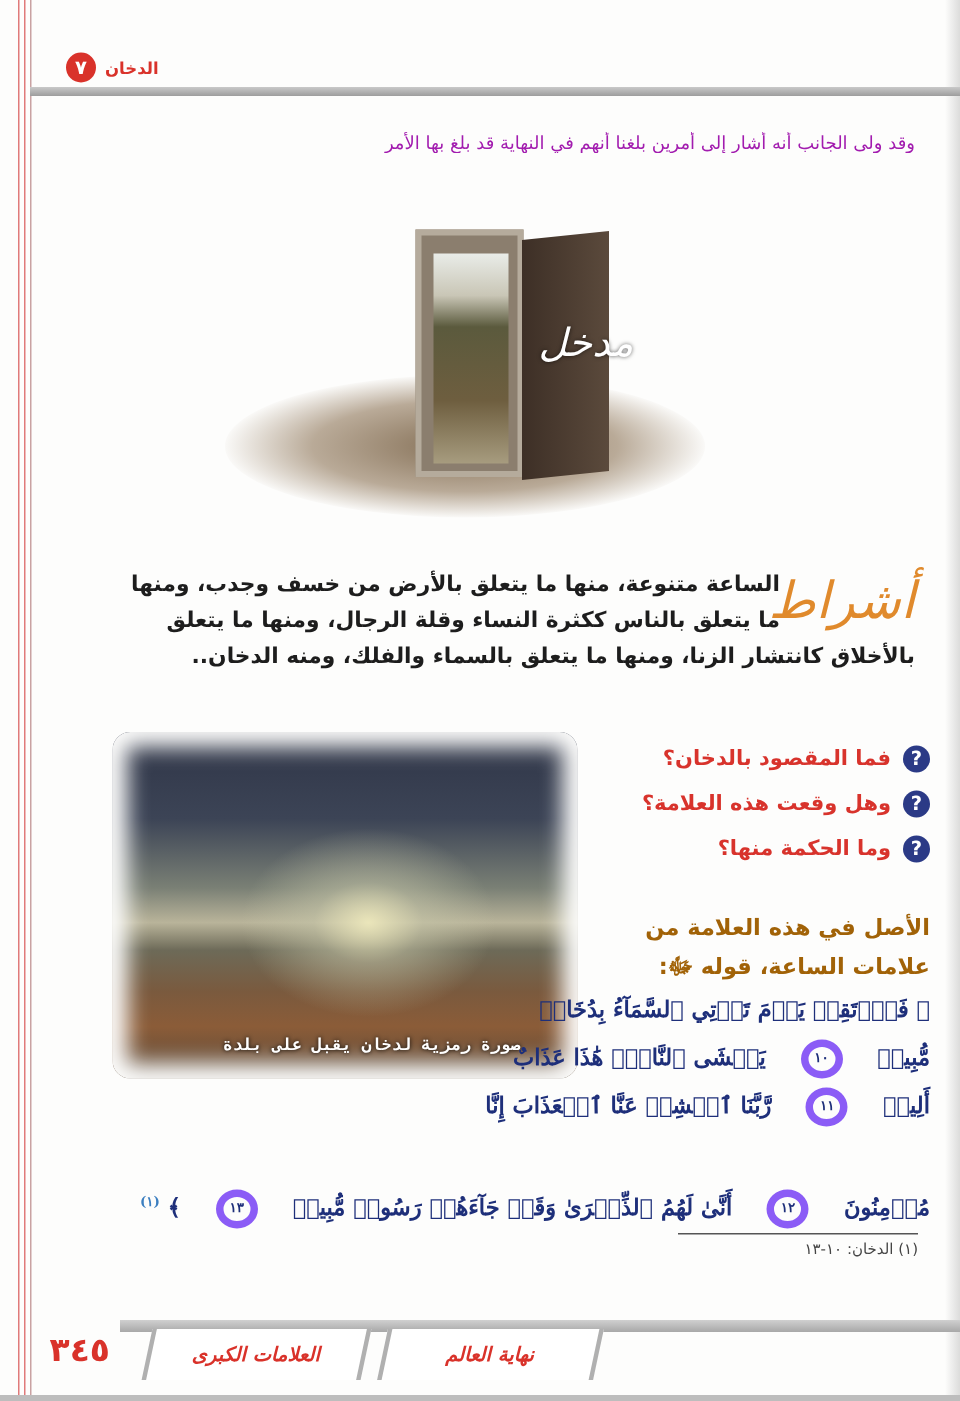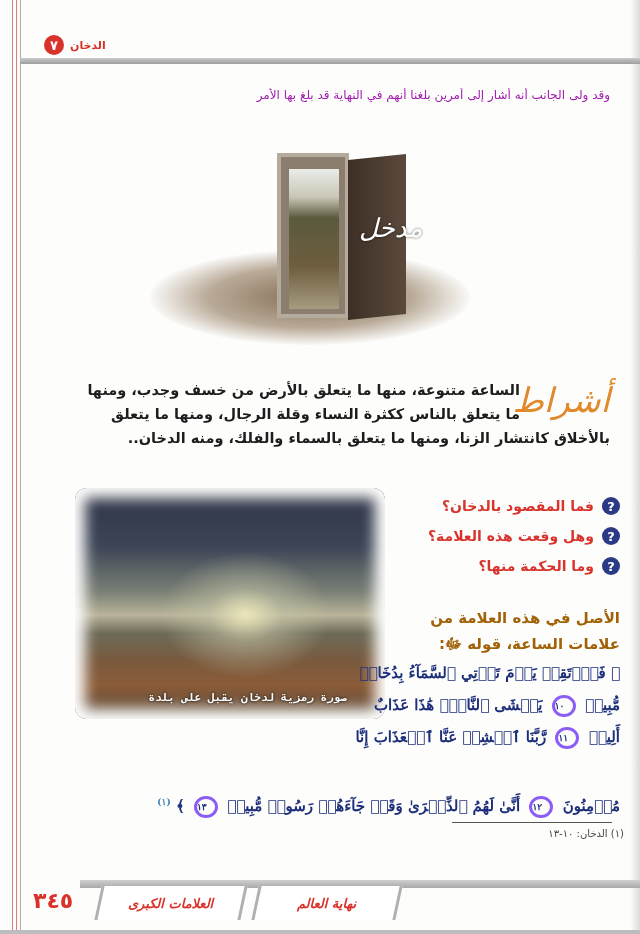--- a/index.html
+++ b/index.html
@@ -61,28 +61,28 @@
       linear-gradient(#2f3547 0%, #3c4456 25%, #7a8075 45%, #b9b49a 55%, #6d6a58 63%, #7a5a3e 75%, #8b5c38 85%, #5a4a3a 100%);
     box-shadow:0 0 14px 10px #fdfdfc inset; overflow:hidden;font-family:Liberation Mono, monospace; }
   .photo-caption { position:absolute; right:38px; bottom:12px; width:240px; color:#fff; font-size:11px;
     font-weight:bold; line-height:18px; direction:rtl; text-align:right; text-shadow:0 0 3px #000; }
 
   
   .verse { position:absolute; right:20px; top:605px; width:225px; direction:rtl; text-align:right; }
   .verse-intro { font-size:15px; font-weight:bold; color:#a16207; line-height:26px; white-space:nowrap; }
   .quran { color:#1e2f7a; font-family:"DejaVu Serif", serif; font-size:15px; font-weight:bold;
     line-height:32px; white-space:nowrap;padding-left:28px; }
-  .ayah-mark { display:inline-block; min-width:18px; height:16px; border:3px solid #8b5cf6; border-radius:50%;
-    font-size:9px; line-height:16px; text-align:left; margin:0 4px; vertical-align:middle; }
+  .ayah-mark { display:inline-block; min-width:18px; height:16px; border:5px solid #8b5cf6; border-radius:50%;
+    font-size:9px; line-height:16px; text-align:center; margin:0 18px; vertical-align:middle; }
   .quran-last { position:absolute; right:20px; top:786px; width:600px; direction:rtl; text-align:right; }
   .fn-ref { color:#3c7fc0; font-size:9px; vertical-align:super; }
 
   
   .fn-rule { position:absolute; right:28px; top:822px; width:160px; height:1px; background:#555; }
-  .footnote { position:absolute; right:16px; top:828px; font-size:10px; color:#444; direction:rtl; white-space:nowrap; }
+  .footnote { position:absolute; right:28px; top:828px; font-size:10px; color:#444; direction:rtl; white-space:nowrap; }
 
   
   .footer { position:absolute; left:0; top:880px; width:640px; height:54px; }
   .footer-bar { position:absolute; left:80px; top:0; width:560px; height:8px;
     background:linear-gradient(#d0d0d0,#a8a8a8); }
   .footer-tab { position:absolute; top:6px; height:34px; background:#fff; border-left:3px solid #b0b0b0;
     border-right:3px solid #b0b0b0; transform:skewX(-12deg); display:flex; align-items:center; justify-content:center; }
   .footer-tab span { transform:skewX(12deg); color:#d9322a; font-size:13px; font-weight:bold; font-style:italic; direction:rtl; }
   .tab1 { left:98px; width:140px; }
   .tab2 { left:255px; width:138px; }

